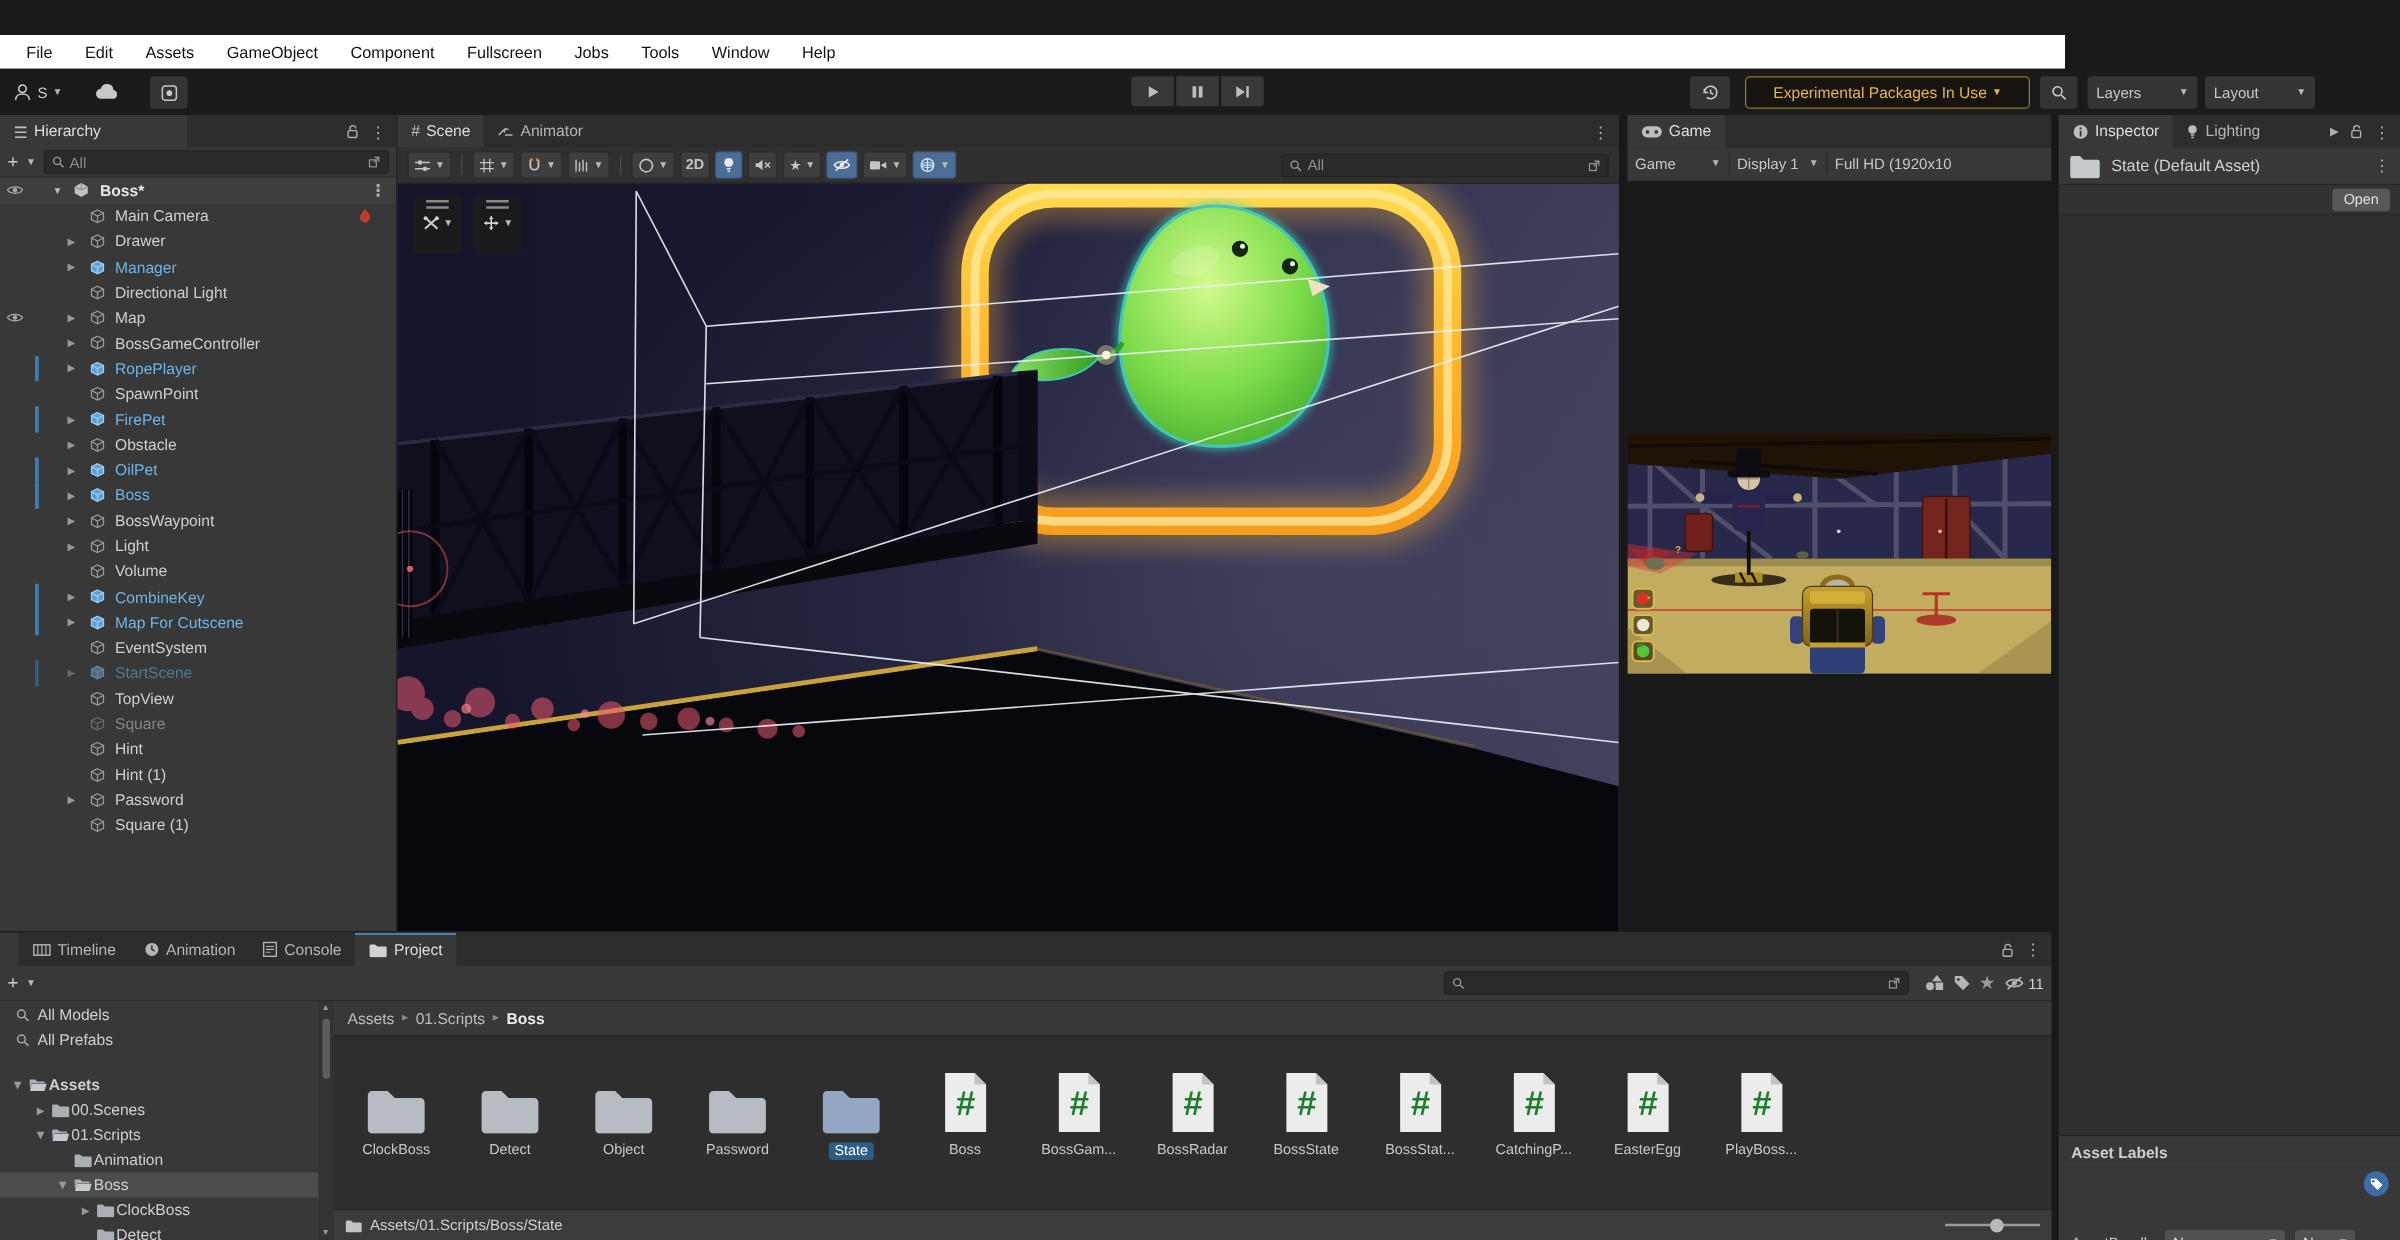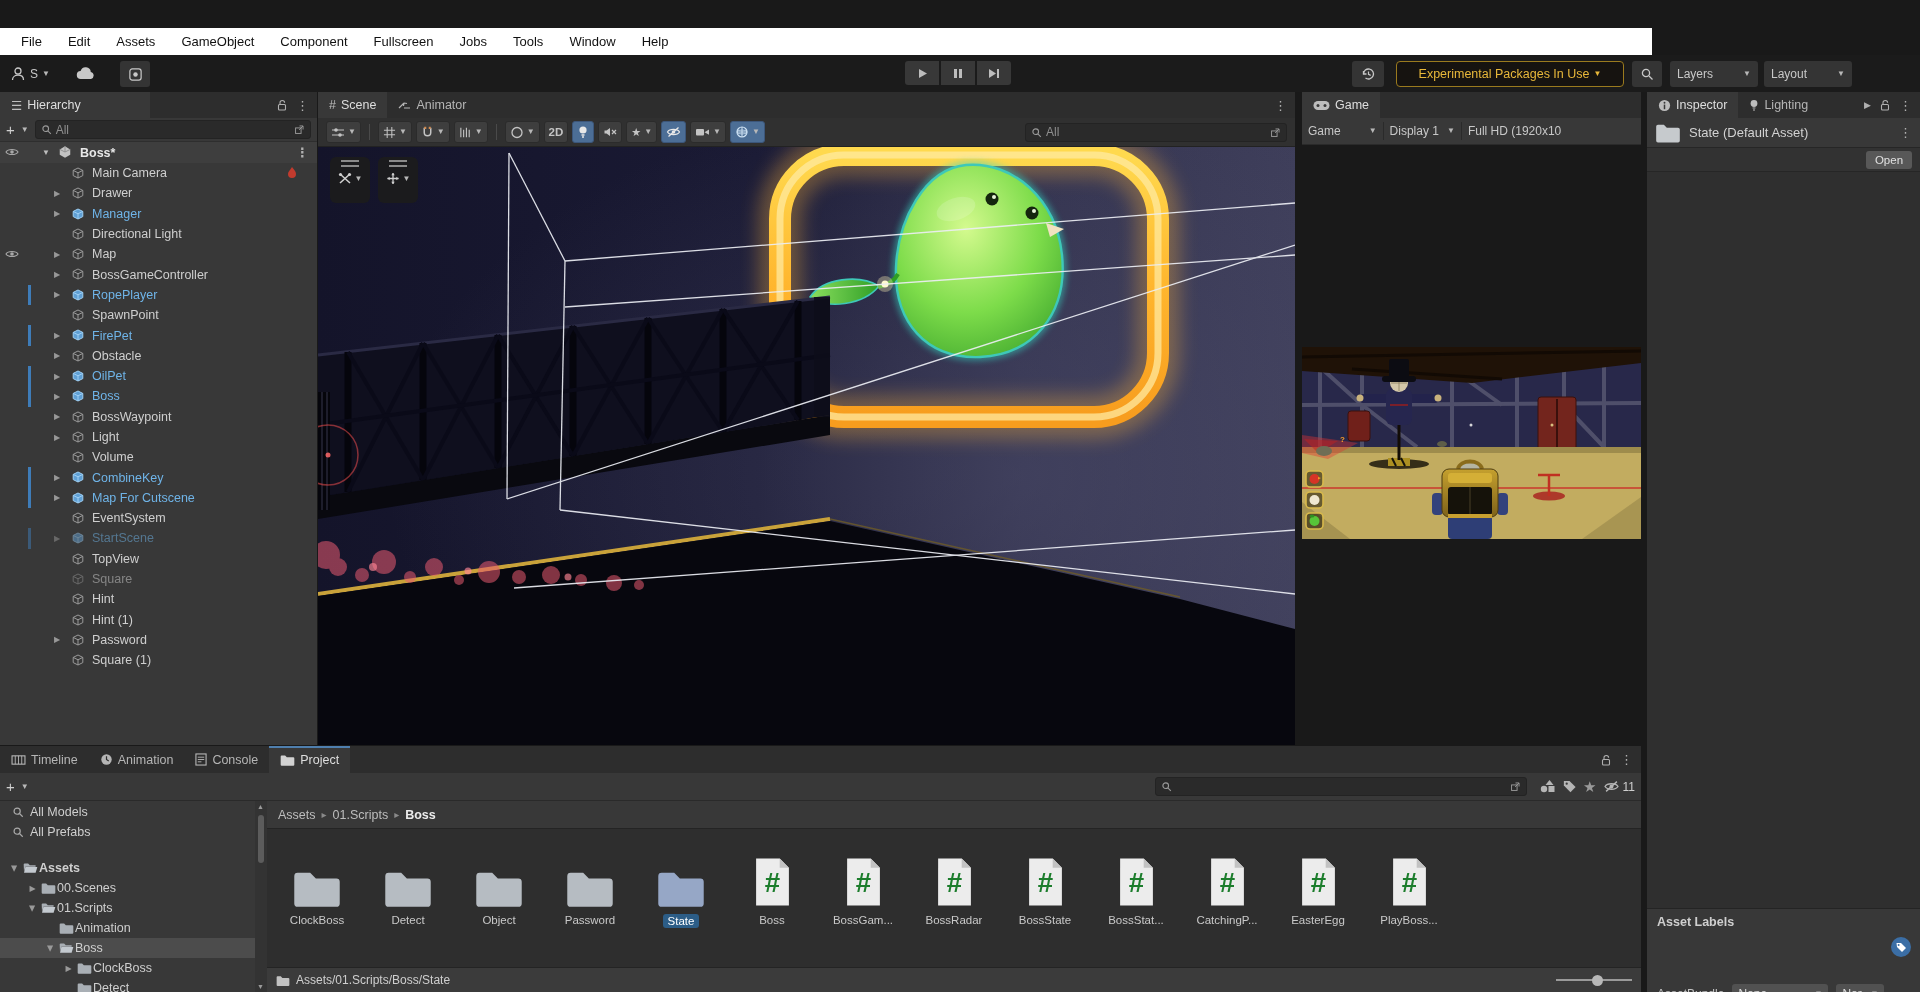--- a/index.html
+++ b/index.html
@@ -1013,21 +1013,21 @@
         </div>
         <div class="drop" style="width:48px;justify-content:space-between;overflow:hidden;">
           <span>Nor</span>
           <span class="caret">▼</span>
         </div>
       </div>
     </div>
   </div>
 
   <div id="bottom" class="abs">
-    <div class="tabbar" style="height:27px;">
+    <div class="tabbar" style="height:27px;margin-left:15px;">
       <div class="tab">
         <svg width="15" height="12" viewBox="0 0 16 13">
             <rect x="1" y="2" width="14" height="9" fill="none" stroke="#b5b5b5" stroke-width="1.2"></rect>
             <line x1="4.5" y1="2" x2="4.5" y2="11" stroke="#b5b5b5"></line>
             <line x1="8" y1="2" x2="8" y2="11" stroke="#b5b5b5"></line>
             <line x1="11.5" y1="2" x2="11.5" y2="11" stroke="#b5b5b5"></line>
           </svg>
         <span>Timeline</span>
       </div>
       <div class="tab">

